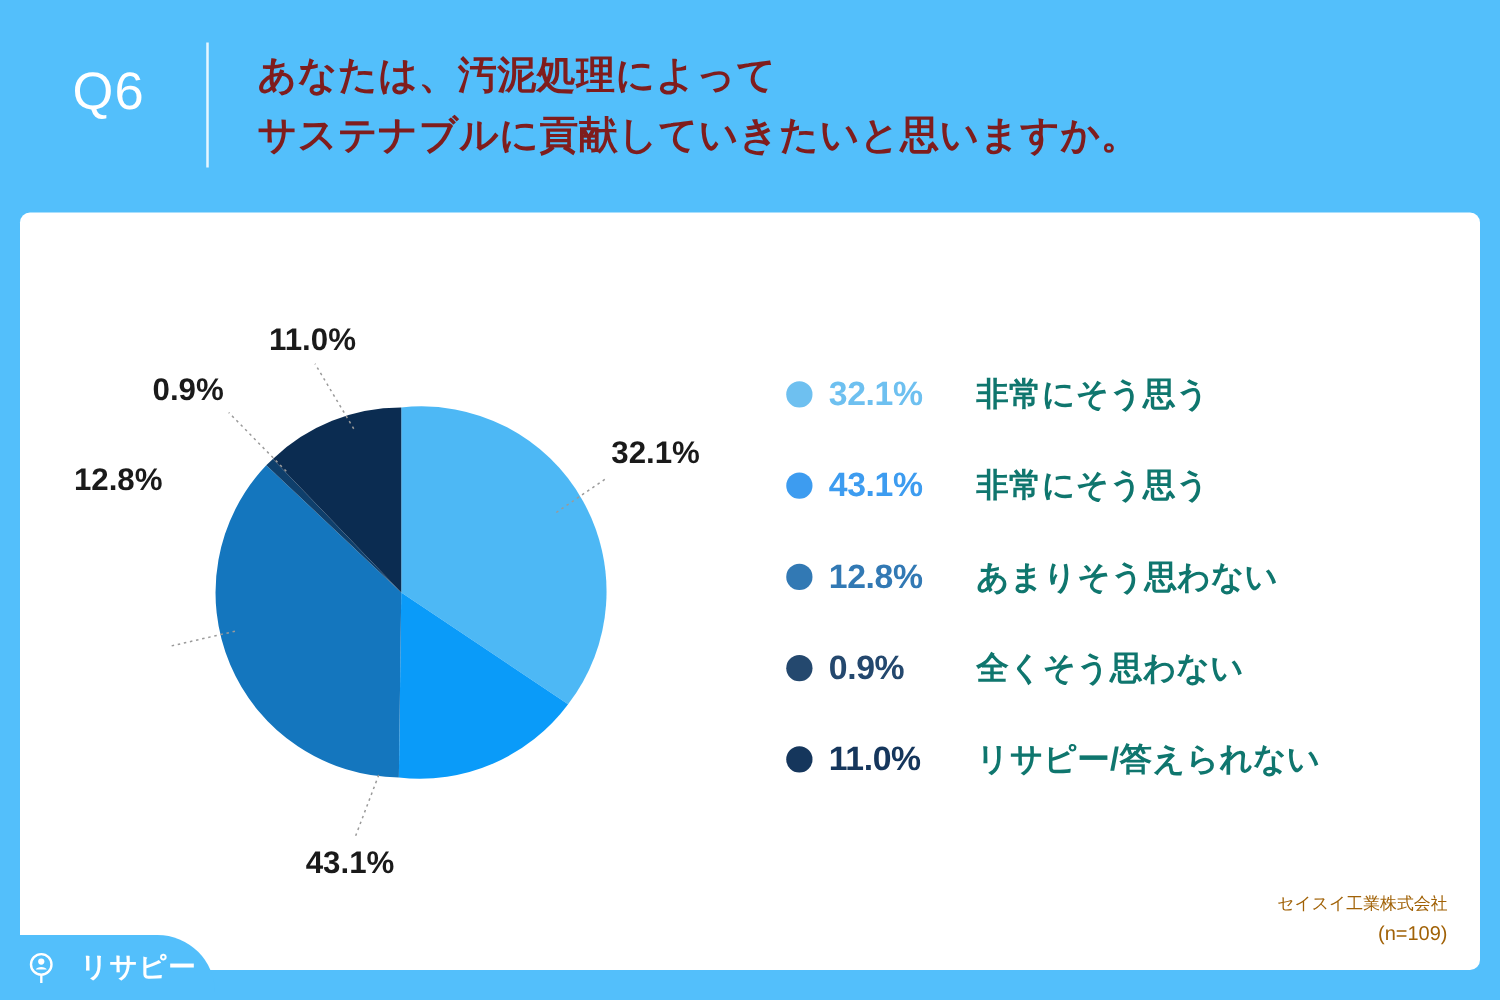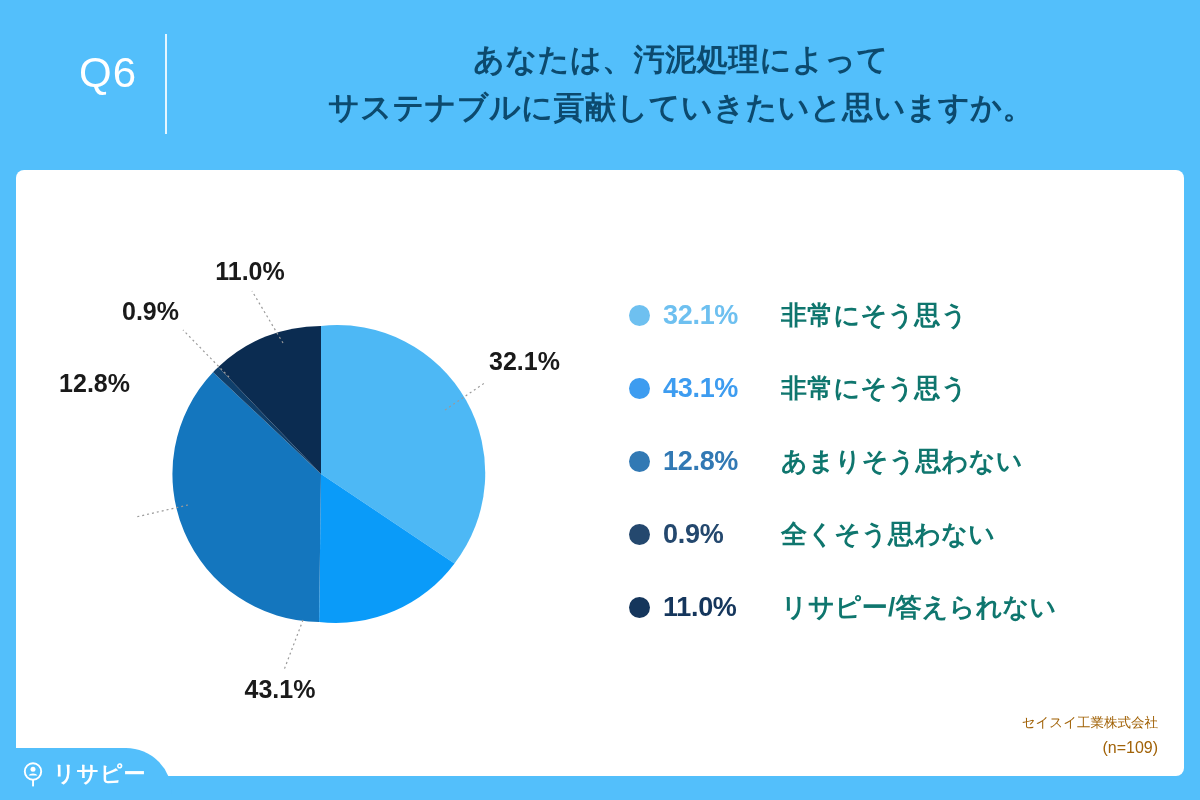--- a/index.html
+++ b/index.html
@@ -12,21 +12,21 @@
     background: #53bffb;
     font-family: "Liberation Sans", "DejaVu Sans", sans-serif;
     overflow: hidden;
     position: relative;
   }
 
   
   #header {
     position: absolute;
     left: 0; top: 0;
-    width: 1080px; height: 170px; text-align: center;
+    width: 1080px; height: 170px;
   }
   #q-number {
     position: absolute;
     left: 58px; top: 52px;
     width: 100px;
     color: #ffffff;
     font-size: 42px;
     font-weight: 400;
     letter-spacing: 1px;
     line-height: 1;
@@ -34,21 +34,21 @@
   #header-divider {
     position: absolute;
     left: 165px; top: 34px;
     width: 2px; height: 100px;
     background: rgba(255,255,255,0.85);
   }
   #question-text {
     position: absolute;
     left: 206px; top: 36px;
     width: 950px;
-    color: #0c4a6e;
+    color: #7f1d1d;
     font-size: 31px;
     font-weight: 700;
     line-height: 1.55;
     letter-spacing: 0.5px;
   }
   #question-text span { display: block; }
 
   
   #card {
     position: absolute;
@@ -135,21 +135,21 @@
     display: flex;
     align-items: center;
     padding-left: 22px;
     box-sizing: border-box;
   }
   #logo-text {
     color: #ffffff;
     font-size: 22px;
     font-weight: 700;
     letter-spacing: 1px;
-    margin-left: 8px;
+    margin-left: 19px;
   }
 </style>
 </head>
 <body>
 
 <div id="header">
   <div id="q-number">Q6</div>
   <div id="header-divider"></div>
   <div id="question-text">
     <span>あなたは、汚泥処理によって</span>

